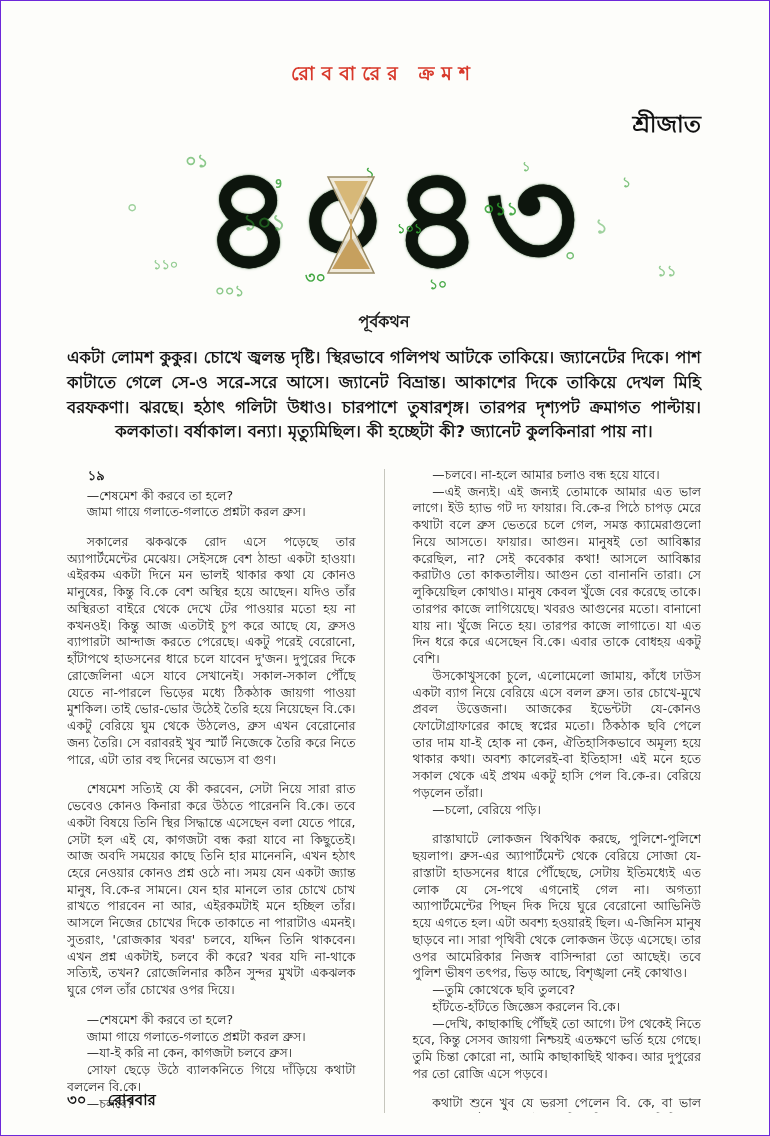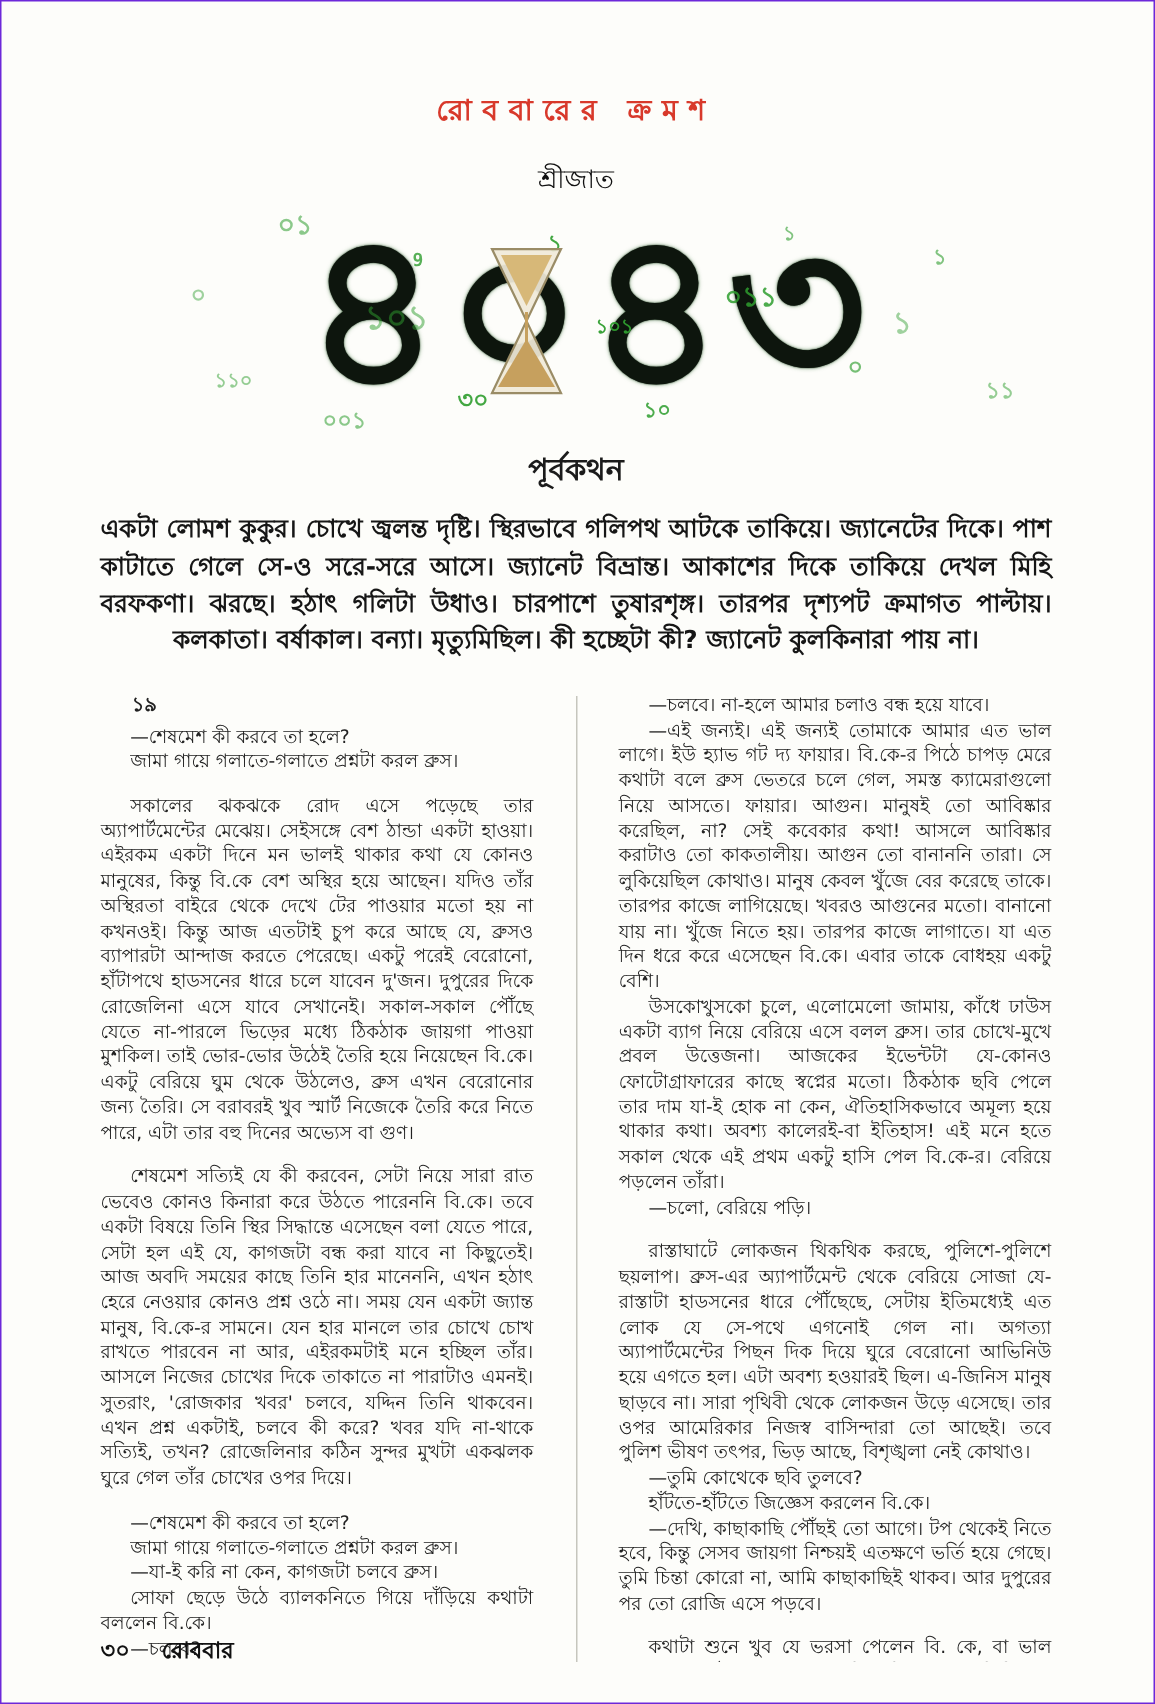--- a/index.html
+++ b/index.html
@@ -18,61 +18,61 @@
     padding:58px 68px 0 66px;
   }
   .masthead {
     text-align:center;
     color:#d8392b;
     font-weight:bold;
     font-size:19px;
     letter-spacing:7px;
   }
   .author {
-    text-align:center;
-    font-weight:normal;
-    font-size:17px;
+    text-align:right;
+    font-weight:bold;
+    font-size:23px;
     margin-top:15px;
     color:#111;
   }
   .title-art { position:relative; height:158px; margin-top:2px; }
   .title-num {
     position:absolute; left:14px; right:0; top:-14px;
     text-align:center;
     font-size:142px; line-height:172px;
     font-weight:bold;
     color:#0d150d;
     text-shadow:0 0 3px rgba(34,100,34,.55), 0 0 1px #000;
     z-index:1;
     letter-spacing:2px;
   }
   .matrix span { position:absolute; color:#2f9e2f; font-weight:bold; z-index:0;
     font-family:"DejaVu Sans Mono","Liberation Mono",monospace; }
   .matrix span:nth-child(1){left:118px;top:0;font-size:18px;opacity:.55}
   .matrix span:nth-child(2){left:555px;top:24px;font-size:14px;opacity:.6}
   .matrix span:nth-child(3){left:176px;top:58px;font-size:22px;opacity:.5;z-index:2}
   .matrix span:nth-child(4){left:498px;top:96px;font-size:16px;opacity:.65}
-  .matrix span:nth-child(5){left:76px;top:108px;font-size:13px;opacity:.5}
+  .matrix span:nth-child(5){left:86px;top:108px;font-size:13px;opacity:.5}
   .matrix span:nth-child(6){left:298px;top:14px;font-size:15px;opacity:.9;z-index:2}
   .matrix span:nth-child(7){left:416px;top:48px;font-size:18px;opacity:.85;z-index:2}
   .matrix span:nth-child(8){left:238px;top:118px;font-size:16px;opacity:.9;z-index:2}
   .matrix span:nth-child(9){left:528px;top:64px;font-size:20px;opacity:.45}
   .matrix span:nth-child(10){left:148px;top:132px;font-size:15px;opacity:.55}
   .matrix span:nth-child(11){left:362px;top:126px;font-size:14px;opacity:.85;z-index:2}
   .matrix span:nth-child(12){left:455px;top:10px;font-size:13px;opacity:.6}
   .matrix span:nth-child(13){left:208px;top:30px;font-size:12px;opacity:.8;z-index:2}
   .matrix span:nth-child(14){left:590px;top:112px;font-size:15px;opacity:.5}
   .matrix span:nth-child(15){left:60px;top:48px;font-size:16px;opacity:.45}
   .matrix span:nth-child(16){left:330px;top:72px;font-size:13px;opacity:.95;z-index:2}
   .hourglass {
     position:absolute; left:284px; top:28px;
     transform:translateX(-50%);
     z-index:3;
   }
-  .subtitle { text-align:center; font-weight:bold; font-size:20px; margin-top:4px; }
+  .subtitle { text-align:center; font-weight:bold; font-size:16px; margin-top:4px; }
   .intro {
     font-weight:bold;
     font-size:16.5px;
     line-height:1.5;
     text-align:justify;
     text-align-last:center;
     margin-top:10px;
     color:#161616;
   }
   .columns {

